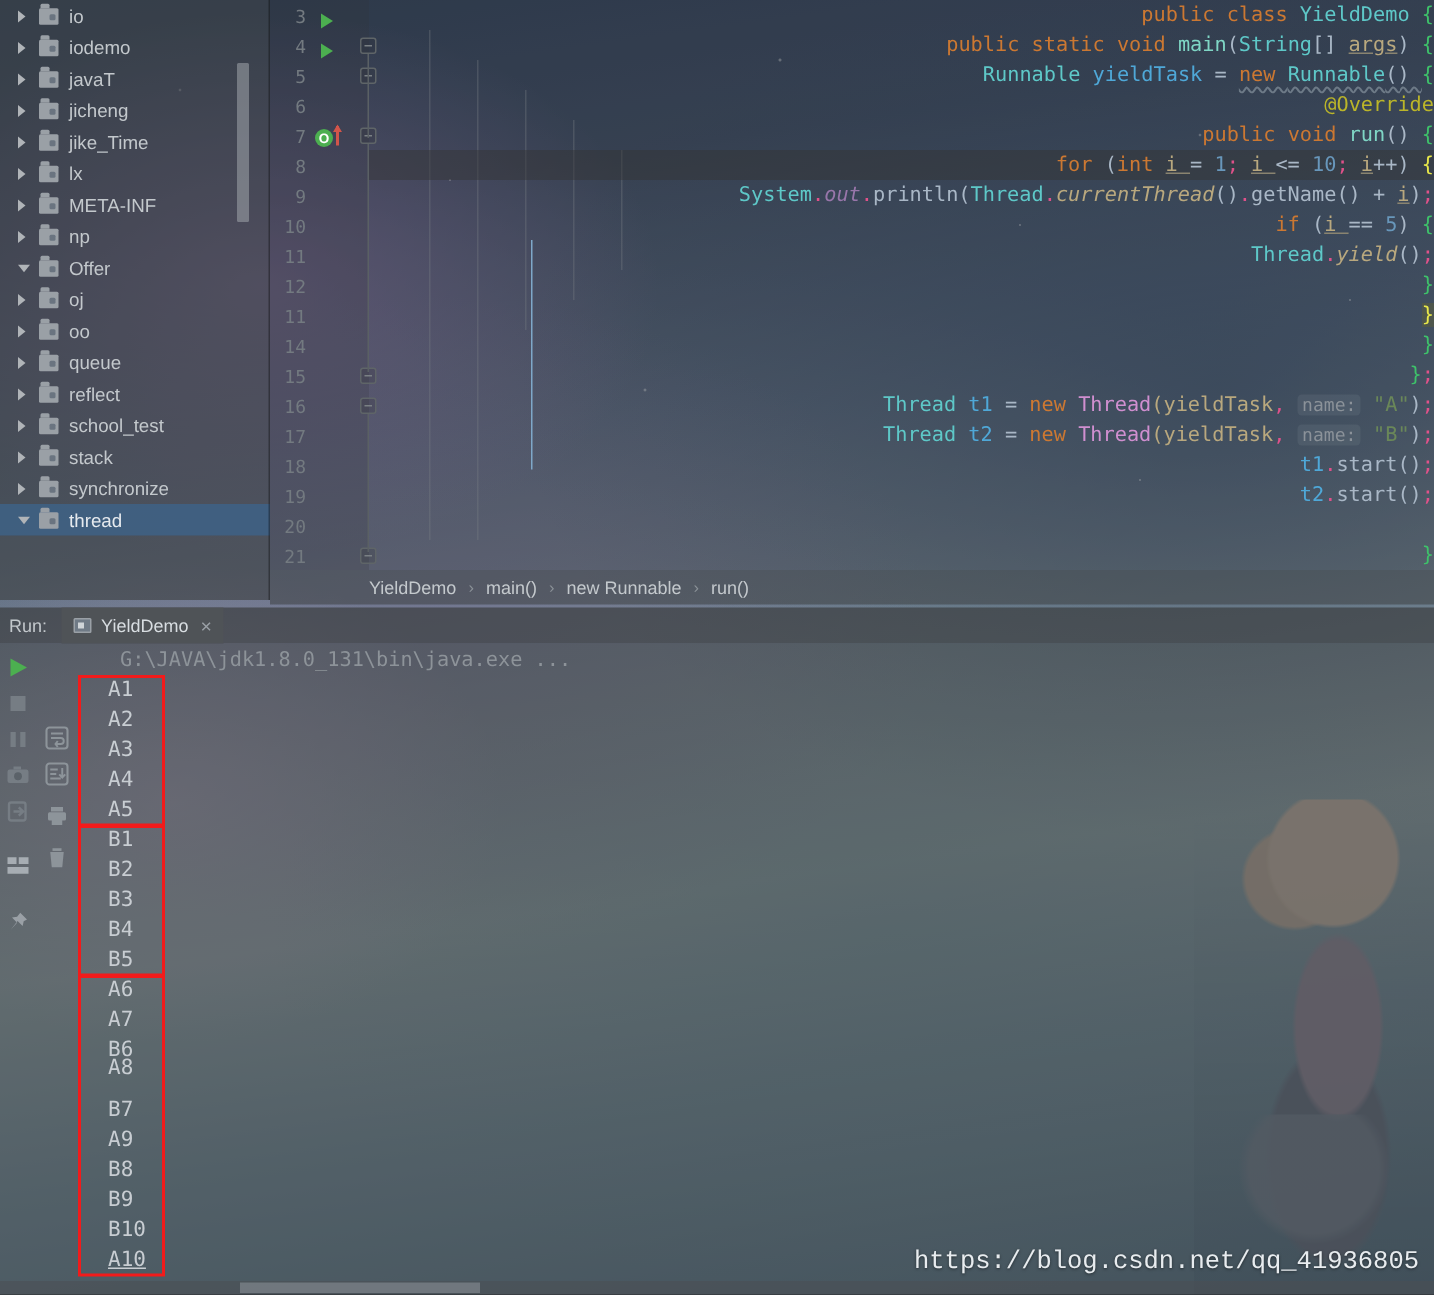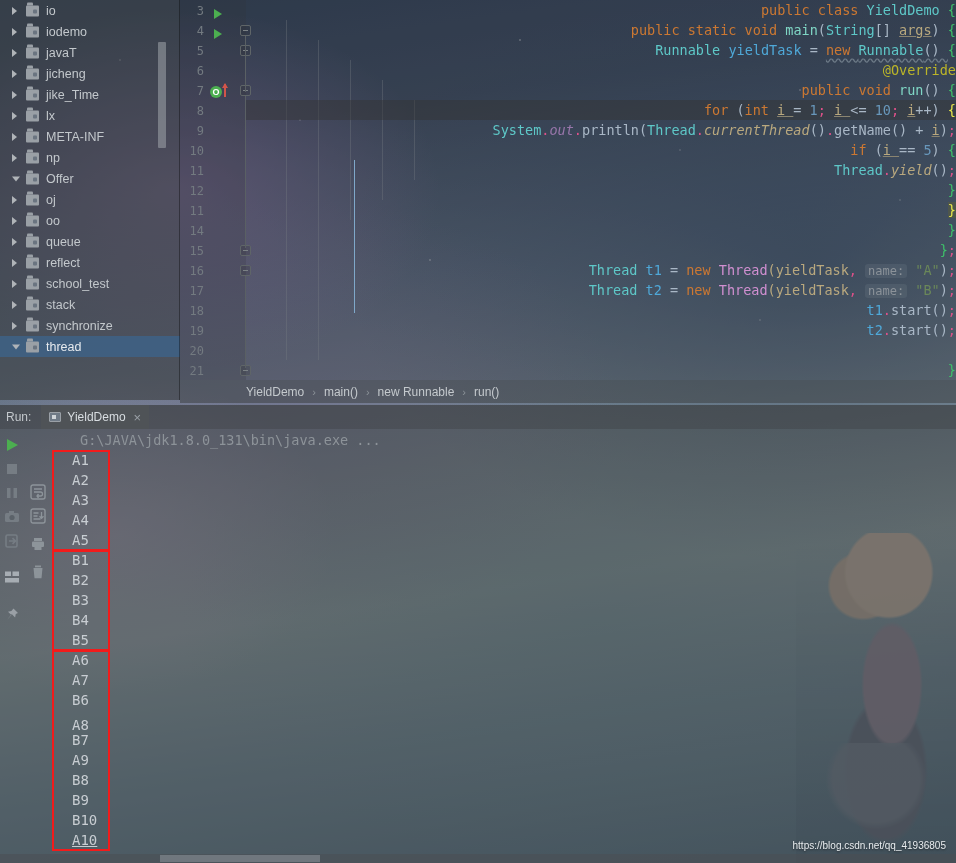--- a/index.html
+++ b/index.html
@@ -191,21 +191,21 @@
     position:absolute; left:52px; top:0; right:0; height:425px;
     color:#bbbbbb; font-family:"DejaVu Sans Mono", monospace; font-size:13.5px;
   }
   .cmdline { position:absolute; left:12px; top:3px; color:#8d9399;margin-left:16px; }
   .outrow { position:absolute; left:20px; font-size:14px; color:#c8cdd2; }
 
   .redbox { position:absolute; border:2px solid #f21b1b; }
 
   .watermark {
     position:absolute; right:10px; bottom:12px;
-    font-family:Liberation Sans, sans-serif; font-size:10px; color:#e8ecef;
+    font-family:Liberation Mono, monospace; font-size:17px; color:#e8ecef;
     text-shadow:0 1px 2px rgba(0,0,0,.5);
   }
 
   
   .hscroll-outer { position:absolute; left:0; bottom:0; width:956px; height:9px;
     background: rgba(70,74,77,0.8); }
   .hscroll-thumb { position:absolute; left:160px; bottom:1px; width:160px; height:7px;
     background: rgba(150,156,162,0.5); }
 </style>
 </head>
@@ -469,21 +469,21 @@
           <div class="outrow" style="top: 83px;">A4</div>
           <div class="outrow" style="top: 103px;">A5</div>
           <div class="outrow" style="top: 123px;">B1</div>
           <div class="outrow" style="top: 143px;">B2</div>
           <div class="outrow" style="top: 163px;">B3</div>
           <div class="outrow" style="top: 183px;">B4</div>
           <div class="outrow" style="top: 203px;">B5</div>
           <div class="outrow" style="top: 223px;">A6</div>
           <div class="outrow" style="top: 243px;">A7</div>
           <div class="outrow" style="top: 263px;">B6</div>
-          <div class="outrow" style="top: 288px; text-align: right;">A8</div>
+          <div class="outrow" style="top: 275px; text-align: right;">A8</div>
           <div class="outrow" style="top: 303px;">B7</div>
           <div class="outrow" style="top: 323px;">A9</div>
           <div class="outrow" style="top: 343px;">B8</div>
           <div class="outrow" style="top: 363px;">B9</div>
           <div class="outrow" style="top: 383px;">B10</div>
           <div class="outrow" style="top: 403px; text-decoration: underline;">A10</div>
         </div>
       <div id="redboxes">
           <div class="redbox" style="left: 0px; width: 58px; top: 21px; height: 101px; border-color: rgb(242, 27, 27);"></div>
           <div class="redbox" style="left: 0px; width: 58px; top: 121px; height: 101px; border-color: rgb(242, 27, 27);"></div>

